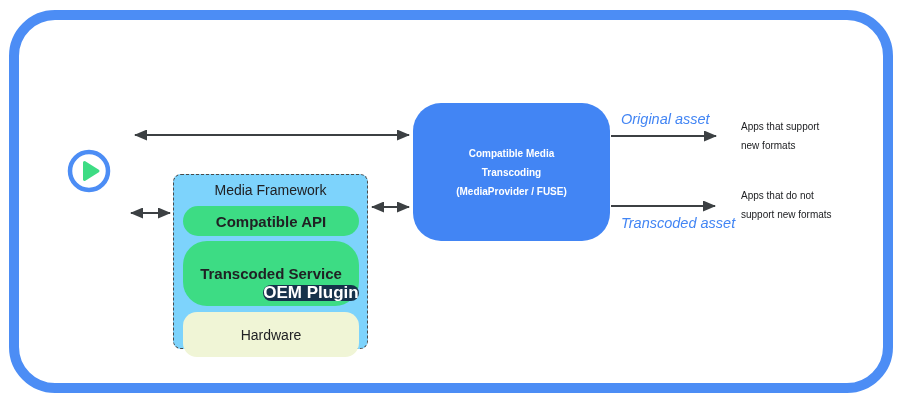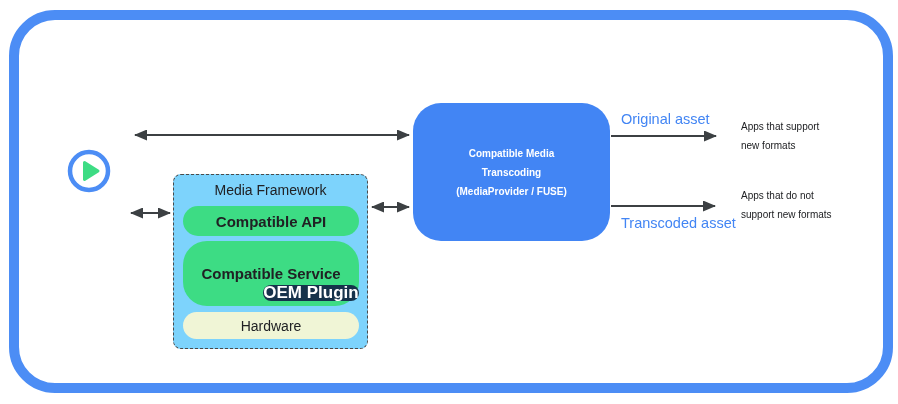--- a/index.html
+++ b/index.html
@@ -20,29 +20,29 @@
              box-sizing:border-box;border:1.5px dashed #4a4a4a;border-radius:8px;background:#7dd3fc;}
   .fw-title{position:absolute;left:0;top:7px;width:100%;text-align:center;font-size:14px;}
   .pill{position:absolute;display:flex;align-items:center;justify-content:center;
         text-align:center;box-sizing:border-box;}
   .pill-api{left:9px;top:31px;width:176px;height:30px;border-radius:15px;
             background:#3DDC84;font-weight:bold;font-size:15px;}
   .pill-service{left:9px;top:66px;width:176px;height:65px;border-radius:24px;
             background:#3DDC84;font-weight:bold;font-size:15px;}
   .pill-oem{left:89px;top:110px;width:96px;height:16px;border-radius:11px;
             background:#16324B;color:#ffffff;font-weight:bold;font-size:17px;}
-  .pill-hardware{left:9px;top:137px;width:176px;height:27px;border-radius:14px;
+  .pill-hardware{left:9px;top:137px;width:176px;height:45px;border-radius:14px;
             background:#F0F5D6;font-size:14px;}
 
   .transcoder{position:absolute;left:413px;top:103px;width:197px;height:138px;
               border-radius:28px;background:#4285F4;color:#ffffff;font-weight:bold;
               font-size:10px;line-height:19px;display:flex;align-items:center;
               justify-content:center;text-align:center;white-space:pre-line;}
 
-  .asset-label{position:absolute;color:#4285F4;font-size:14.5px;}
+  .asset-label{position:absolute;color:#4285F4;font-size:14.5px;font-style:italic;}
   .asset-original{left:621px;top:111px;}
   .asset-transcoded{left:621px;top:215px;}
 
   .apps{position:absolute;left:741px;font-size:10px;line-height:19px;white-space:pre-line;}
   .apps-top{top:117px;}
   .apps-bottom{top:186px;}
 </style>
 </head>
 <body>
 
@@ -65,21 +65,21 @@
 
   <svg class="play-icon" width="44" height="44" viewBox="0 0 44 44" xmlns="http://www.w3.org/2000/svg">
     <circle cx="22" cy="22" r="19" fill="#ffffff" stroke="#4C8DF5" stroke-width="4.5"></circle>
     <polygon points="17.5,13.5 31,22 17.5,30.5" fill="#3DDC84" stroke="#3DDC84" stroke-width="3" stroke-linejoin="round"></polygon>
   </svg>
 
 
   <div class="framework">
     <div class="fw-title">Media Framework</div>
     <div class="pill pill-api">Compatible API</div>
-    <div class="pill pill-service">Compatible Service</div>
+    <div class="pill pill-service">Transcoded Service</div>
     <div class="pill pill-oem">OEM Plugin</div>
     <div class="pill pill-hardware">Hardware</div>
   </div>
 
   <div class="transcoder">Compatible Media
 Transcoding
 (MediaProvider / FUSE)</div>
 
   <div class="asset-label asset-original">Original asset</div>
   <div class="asset-label asset-transcoded">Transcoded asset</div>

